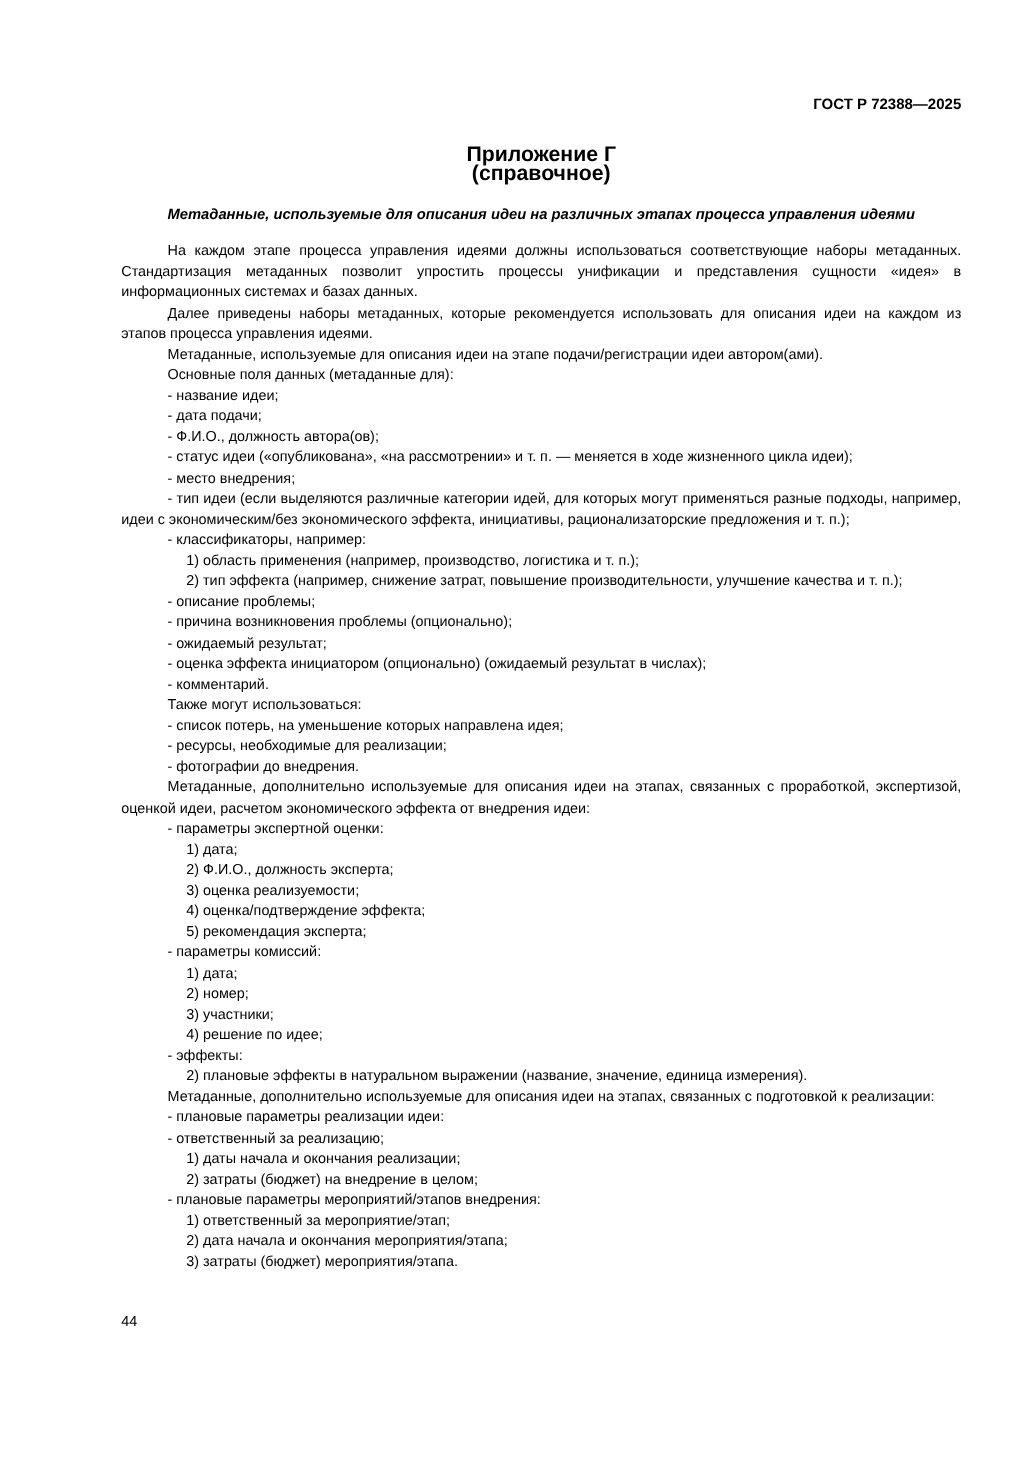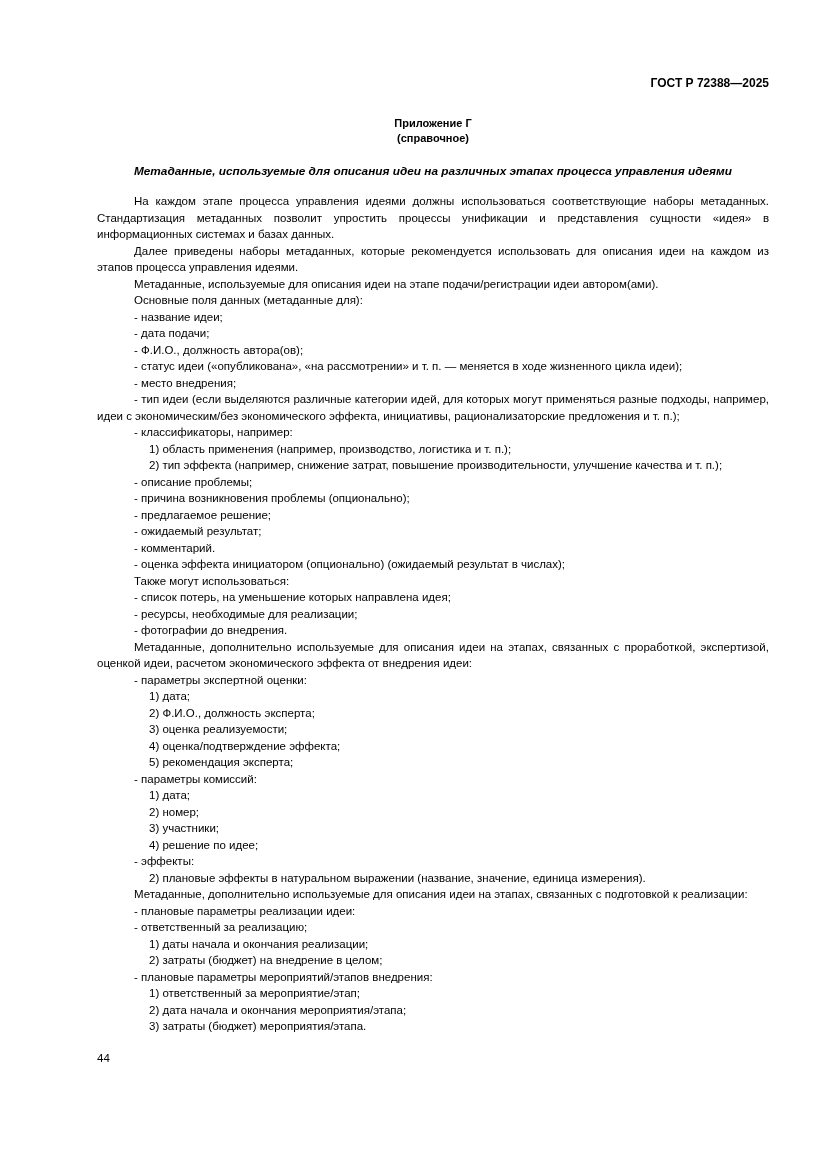--- a/index.html
+++ b/index.html
@@ -25,21 +25,21 @@
   .gost-header {
     font-weight: bold;
     font-size: 12px;
     line-height: 14px;
     text-align: right;
   }
   .appendix-block {
     margin-top: 26px;
     text-align: center;
     font-weight: bold;
-    font-size: 11px;
+    font-size: 17px;
     line-height: 15px;
   }
   .doc-title {
     margin-top: 17px;
     text-align: center;
     font-weight: bold;
     font-size: 11.8px;
     line-height: 17px;
     font-style: italic;
   }
@@ -93,24 +93,23 @@
         <p class="block item">- дата подачи;</p>
         <p class="block item">- Ф.И.О., должность автора(ов);</p>
         <p class="block item">- статус идеи («опубликована», «на рассмотрении» и т. п. — меняется в ходе жизненного цикла идеи);</p>
         <p class="block item">- место внедрения;</p>
         <p class="block item">- тип идеи (если выделяются различные категории идей, для которых могут применяться разные подходы, например, идеи с экономическим/без экономического эффекта, инициативы, рационализаторские предложения и т. п.);</p>
         <p class="block item">- классификаторы, например:</p>
         <p class="block sub">1) область применения (например, производство, логистика и т. п.);</p>
         <p class="block sub">2) тип эффекта (например, снижение затрат, повышение производительности, улучшение качества и т. п.);</p>
         <p class="block item">- описание проблемы;</p>
         <p class="block item">- причина возникновения проблемы (опционально);</p>
-        <p class="block item">- предлагаемое решение;</p>
         <p class="block item">- ожидаемый результат;</p>
+        <p class="block item">- оценка эффекта инициатором (опционально) (ожидаемый результат в числах);</p>
         <p class="block item">- комментарий.</p>
-        <p class="block item">- оценка эффекта инициатором (опционально) (ожидаемый результат в числах);</p>
         <p class="block para">Также могут использоваться:</p>
         <p class="block item">- список потерь, на уменьшение которых направлена идея;</p>
         <p class="block item">- ресурсы, необходимые для реализации;</p>
         <p class="block item">- фотографии до внедрения.</p>
         <p class="block para">Метаданные, дополнительно используемые для описания идеи на этапах, связанных с проработкой, экспертизой, оценкой идеи, расчетом экономического эффекта от внедрения идеи:</p>
         <p class="block item">- параметры экспертной оценки:</p>
         <p class="block sub">1) дата;</p>
         <p class="block sub">2) Ф.И.О., должность эксперта;</p>
         <p class="block sub">3) оценка реализуемости;</p>
         <p class="block sub">4) оценка/подтверждение эффекта;</p>

